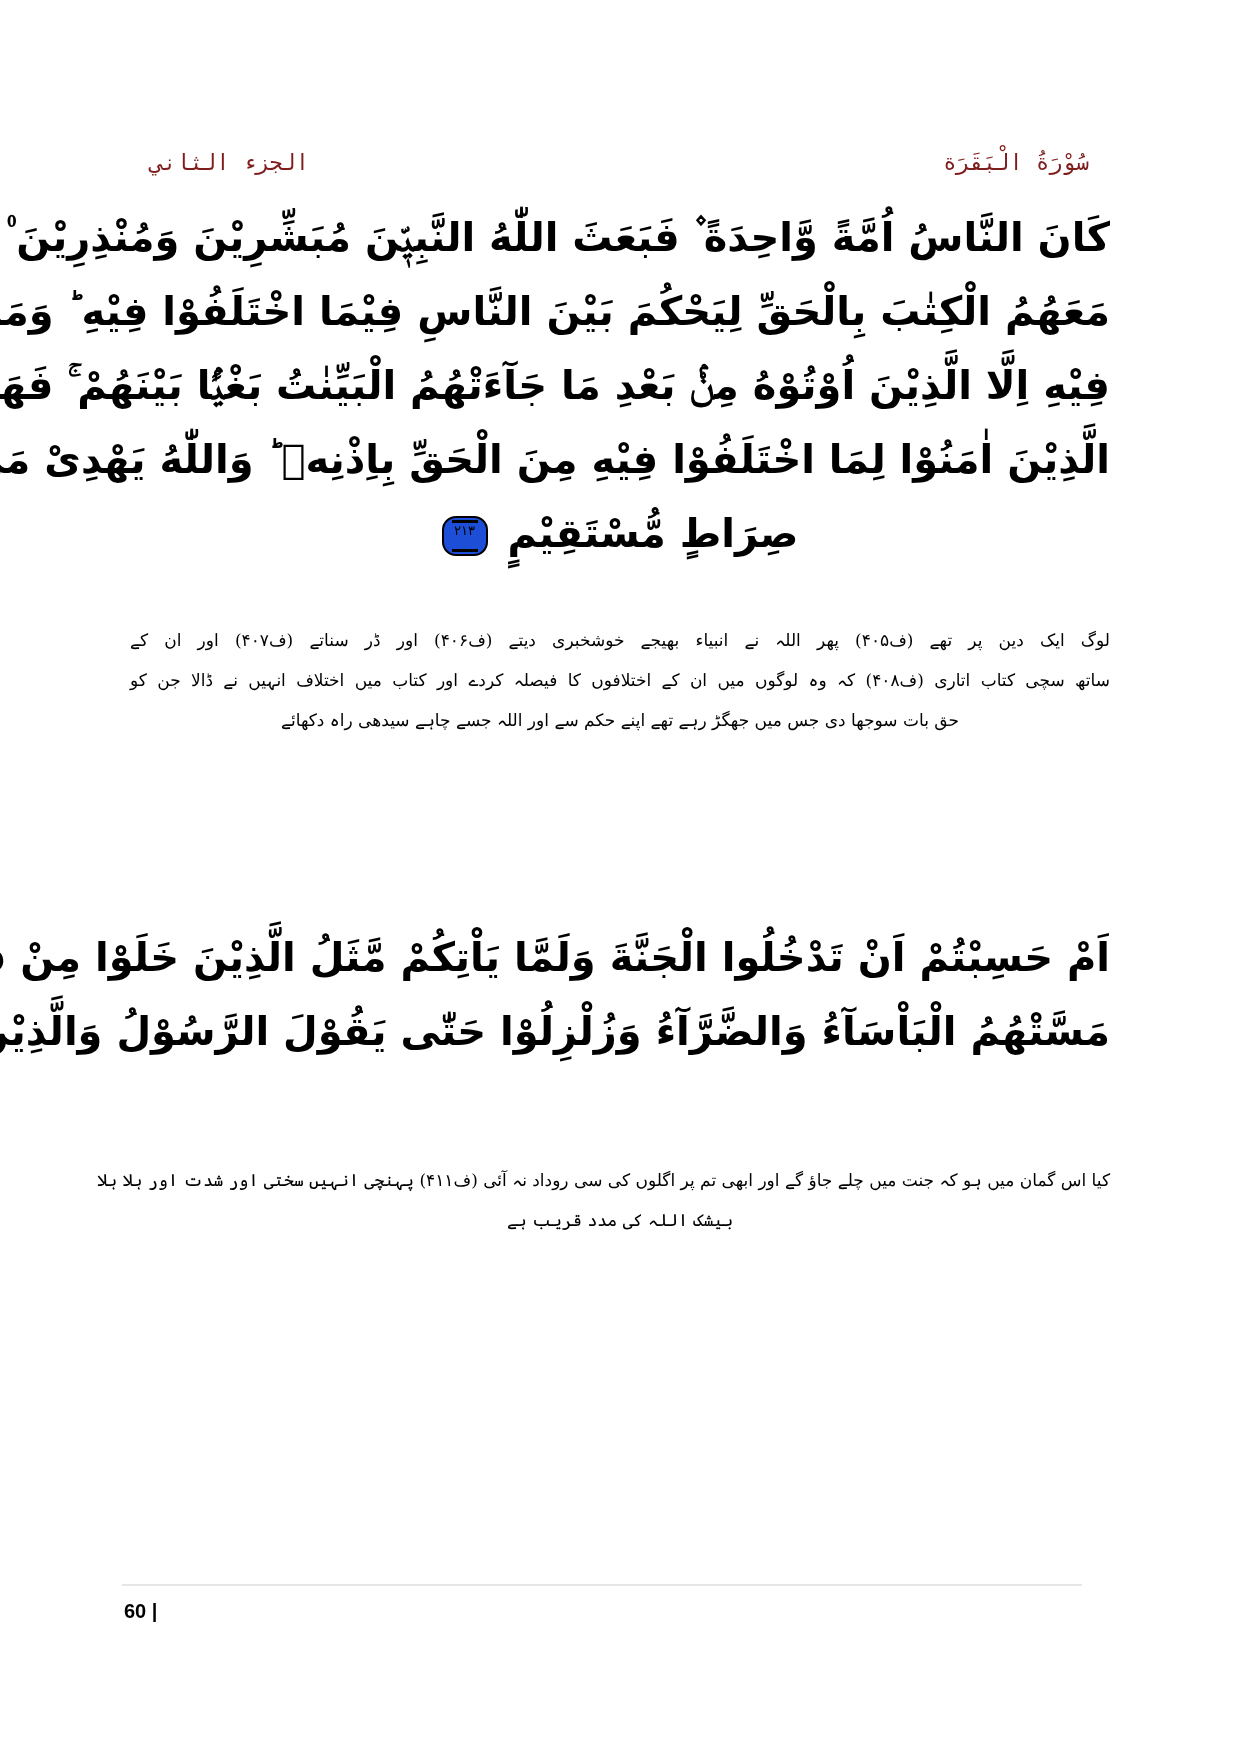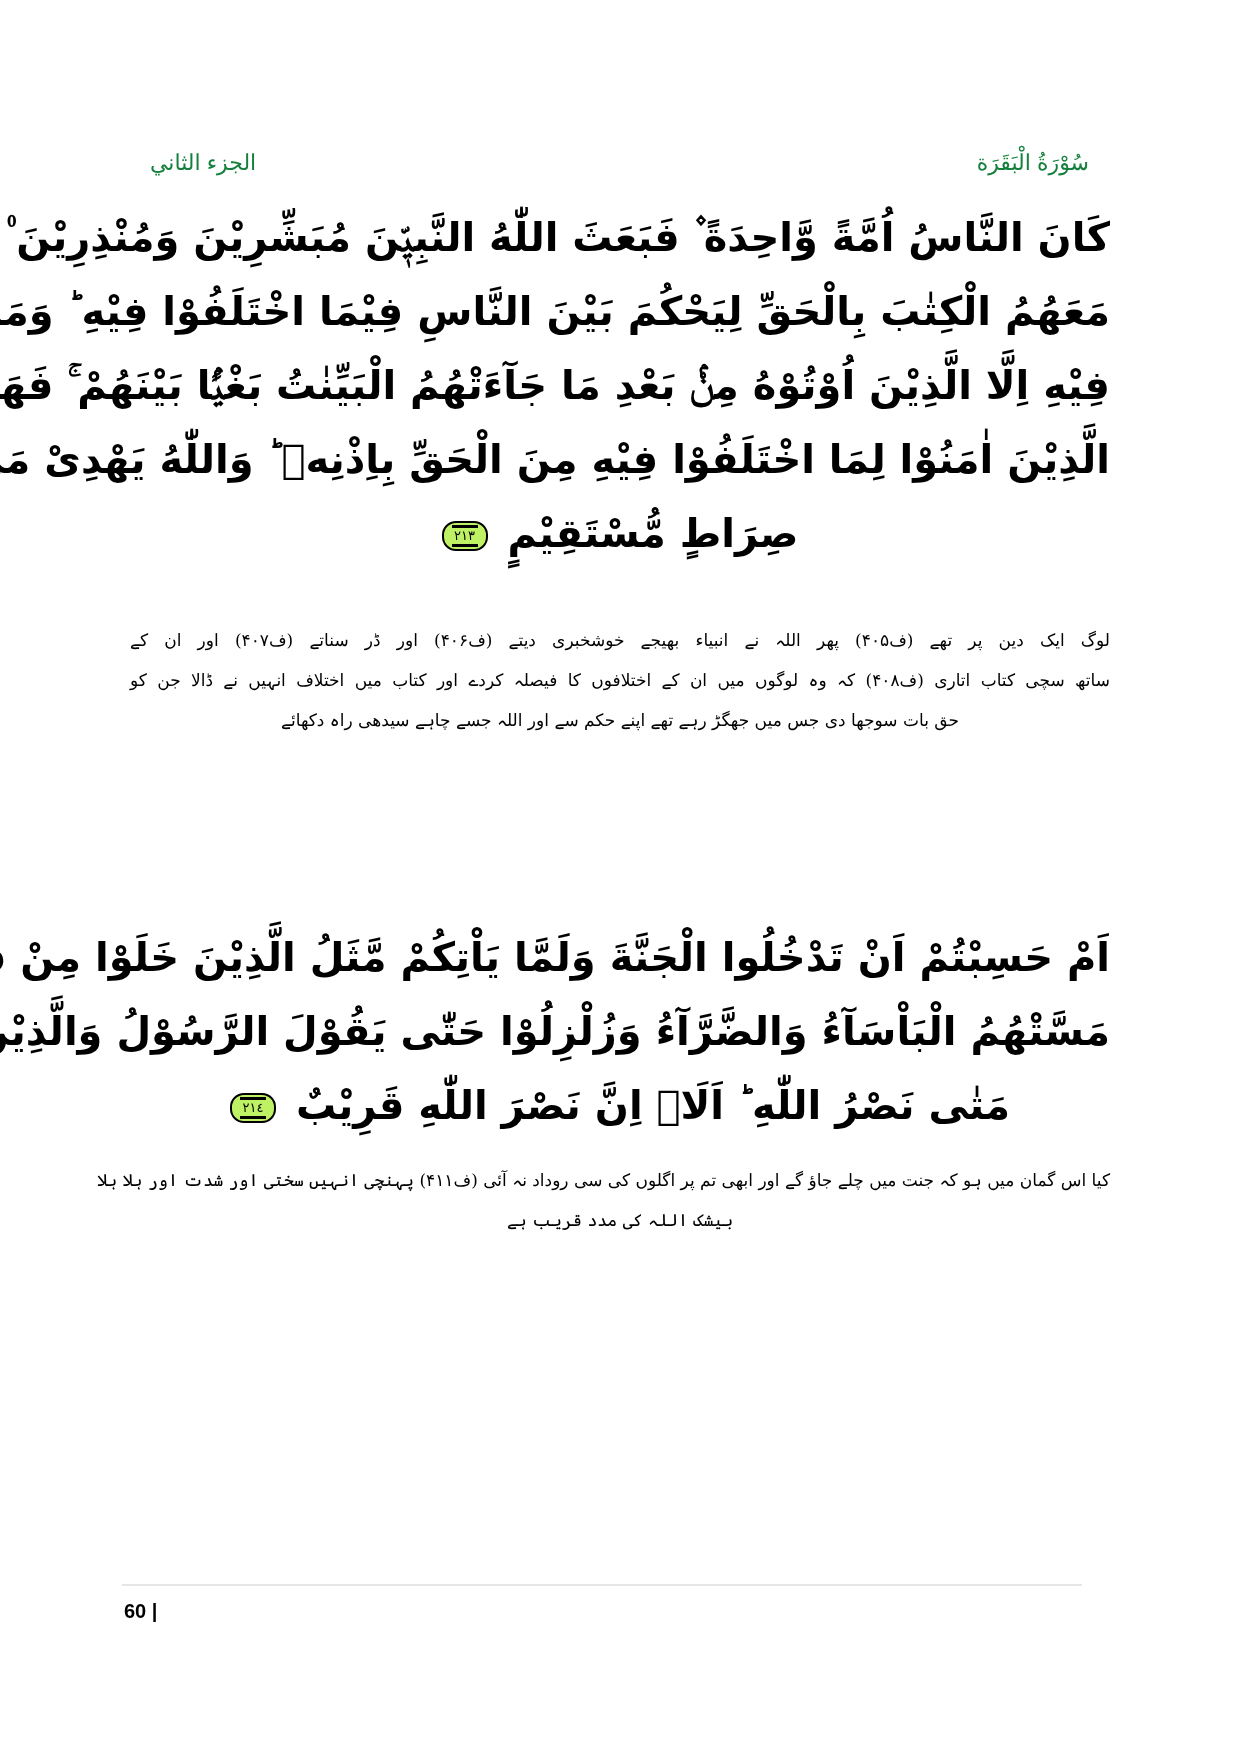--- a/index.html
+++ b/index.html
@@ -1,34 +1,34 @@
 <!DOCTYPE html>
 <html><head>
 <meta charset="utf-8">
 <style>
   html, body { margin: 0; padding: 0; background: #ffffff; }
   body { width: 1239px; height: 1754px; position: relative; overflow: hidden; color: #000; font-family: "DejaVu Sans", sans-serif; }
   .header-left, .header-right {
-    position: absolute; top: 150px; font-family: Liberation Sans, sans-serif;
-    font-size: 22px; color: #15803d; direction: rtl;
+    position: absolute; top: 150px; font-family: Liberation Mono, monospace;
+    font-size: 22px; color: #7f1d1d; direction: rtl;
   }
   .header-left { left: 150px; }
   .header-right { right: 150px; }
 
   .verse-block { position: absolute; left: 130px; width: 980px; direction: rtl; text-align: center; }
   .verse-line {
     font-family: "DejaVu Sans", sans-serif; font-weight: bold;
     font-size: 40px; line-height: 74px; white-space: nowrap; letter-spacing: 0;
   }
   .verse-line.justify { text-align: justify; text-align-last: justify; }
   .ayah-marker {
     display: inline-block; vertical-align: middle; margin-right: 6px;
-    width: 46px; height: 30px; border: 2px solid #000; border-radius: 14px;
+    width: 46px; height: 40px; border: 2px solid #000; border-radius: 14px;
     font-size: 13px; line-height: 26px; text-align: center; font-weight: normal;
-    position: relative; box-sizing: border-box; background: #bef264;
+    position: relative; box-sizing: border-box; background: #1d4ed8;
   }
   .ayah-marker::before, .ayah-marker::after {
     content: ""; position: absolute; left: 8px; right: 8px; height: 3px; background: #000;
   }
   .ayah-marker::before { top: 2px; }
   .ayah-marker::after { bottom: 2px; }
 
   .translation-block { position: absolute; left: 130px; width: 980px; direction: rtl; }
   .translation-line {
     font-family: "DejaVu Serif", serif; font-size: 17px; line-height: 40px;
@@ -58,24 +58,20 @@
 
 <div class="translation-block" style="top:620px;">
   <div class="translation-line">لوگ ایک دین پر تھے (ف۴۰۵) پھر اللہ نے انبیاء بھیجے خوشخبری دیتے (ف۴۰۶) اور ڈر سناتے (ف۴۰۷) اور ان کے</div>
   <div class="translation-line">ساتھ سچی کتاب اتاری (ف۴۰۸) کہ وہ لوگوں میں ان کے اختلافوں کا فیصلہ کردے اور کتاب میں اختلاف انہیں نے ڈالا جن کو</div>
   <div class="translation-line last">حق بات سوجھا دی جس میں جھگڑ رہے تھے اپنے حکم سے اور اللہ جسے چاہے سیدھی راہ دکھائے</div>
 </div>
 
 <div class="verse-block" style="top:920px;">
   <div class="verse-line justify">اَمْ حَسِبْتُمْ اَنْ تَدْخُلُوا الْجَنَّةَ وَلَمَّا يَاْتِكُمْ مَّثَلُ الَّذِيْنَ خَلَوْا مِنْ قَبْلِكُمْ ؕ</div>
   <div class="verse-line justify">مَسَّتْهُمُ الْبَاْسَآءُ وَالضَّرَّآءُ وَزُلْزِلُوْا حَتّٰى يَقُوْلَ الرَّسُوْلُ وَالَّذِيْنَ اٰمَنُوْا مَعَهٗ</div>
-  <div class="verse-line">
-    <span>مَتٰى نَصْرُ اللّٰهِ ؕ اَلَاۤ اِنَّ نَصْرَ اللّٰهِ قَرِيْبٌ</span>
-    <span class="ayah-marker">٢١٤</span>
-  </div>
 </div>
 
 <div class="translation-block" style="top:1160px;">
   <div class="translation-line">کیا اس گمان میں ہو کہ جنت میں چلے جاؤ گے اور ابھی تم پر اگلوں کی سی روداد نہ آئی (ف۴۱۱) پہنچی انہیں سختی اور شدت اور ہلا ہلا</div>
   <div class="translation-line last">بیشک اللہ کی مدد قریب ہے</div>
 </div>
 
 <div class="footer-rule"></div>
 <div class="page-number">
   <span>60</span>

